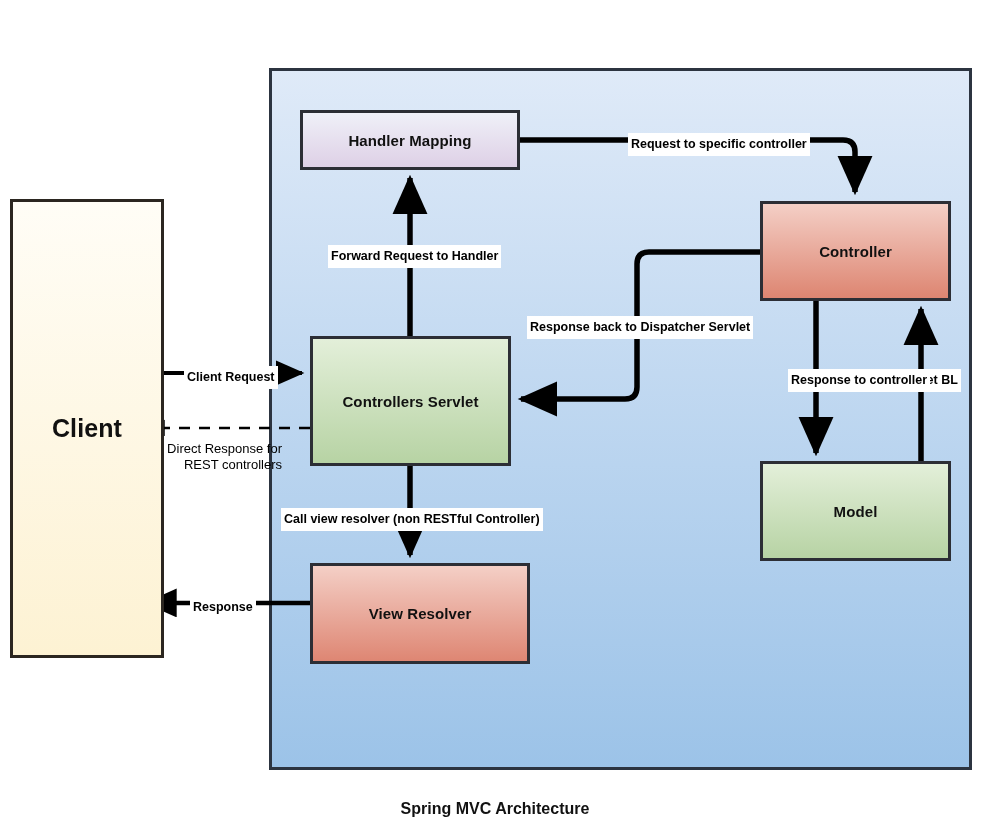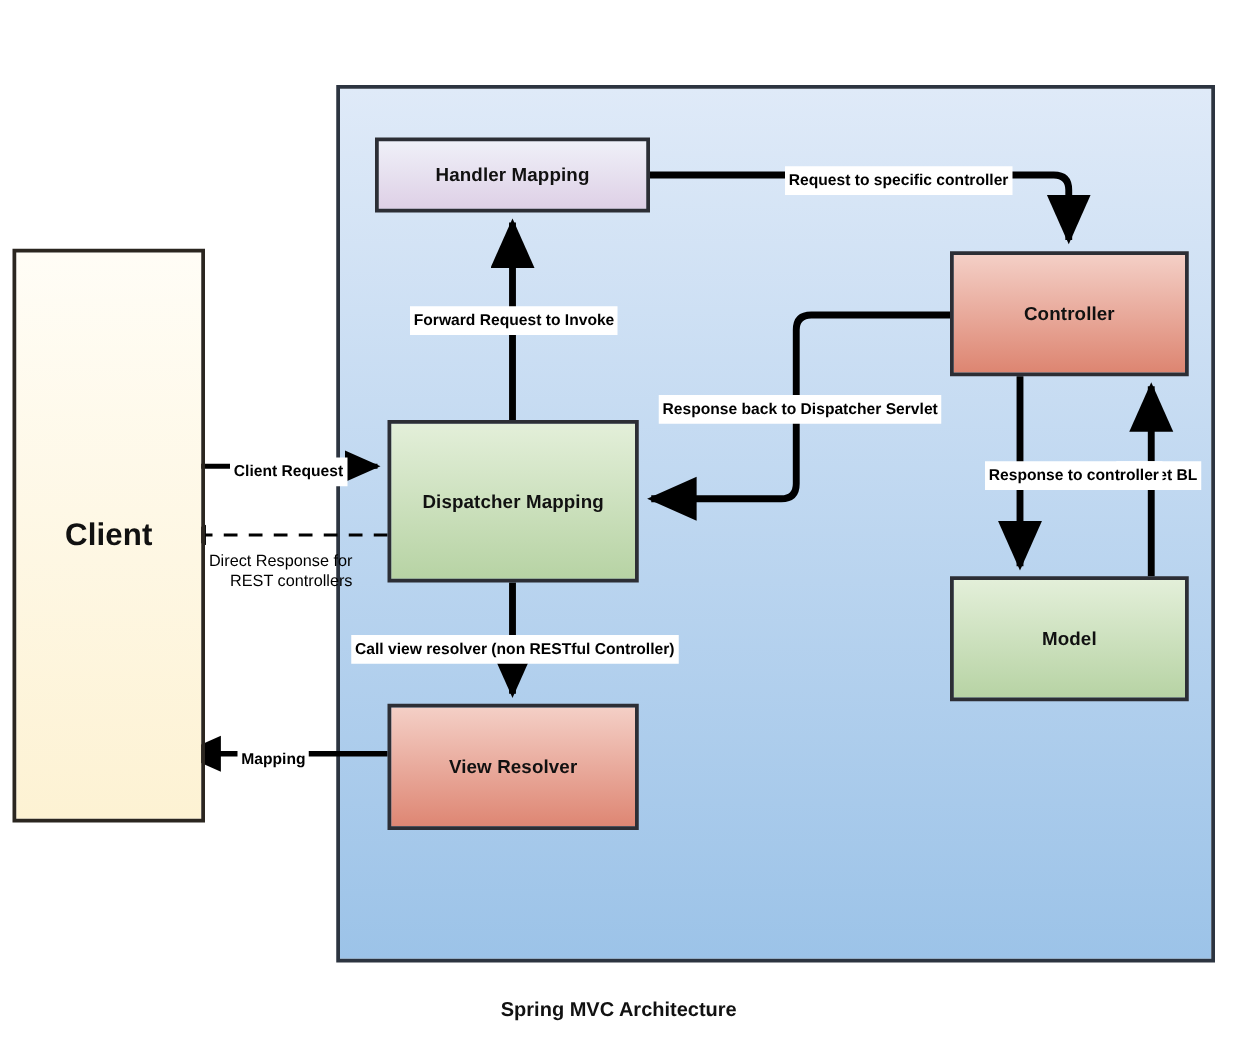--- a/index.html
+++ b/index.html
@@ -67,21 +67,21 @@
     left: 310px;
     top: 336px;
     width: 201px;
     height: 130px;
     background: linear-gradient(180deg, #e3efd9 0%, #b7d3a4 100%);
     font-size: 15px;
   }
   #view-resolver-box {
     left: 310px;
     top: 563px;
-    width: 201px;
+    width: 220px;
     height: 101px;
     background: linear-gradient(180deg, #f4cfc6 0%, #de8673 100%);
     font-size: 15px;
   }
   #controller-box {
     left: 760px;
     top: 201px;
     width: 191px;
     height: 100px;
     background: linear-gradient(180deg, #f4cfc6 0%, #dd8571 100%);
@@ -181,21 +181,21 @@
 
   <div class="node" id="client-box">
     <span>Client</span>
   </div>
 
   <div class="node" id="handler-mapping-box">
     <span>Handler Mapping</span>
   </div>
 
   <div class="node" id="dispatcher-servlet-box">
-    <span>Dispatcher Mapping</span>
+    <span>Controllers Servlet</span>
   </div>
 
   <div class="node" id="view-resolver-box">
     <span>View Resolver</span>
   </div>
 
   <div class="node" id="controller-box">
     <span>Controller</span>
   </div>
 
@@ -203,29 +203,29 @@
     <span>Model</span>
   </div>
 
   <div class="edge-label" style="left:184px; top:366px;">Client Request</div>
 
   <div class="plain-label" style="left:152px; top:441px; width:130px;">
     <span>Direct Response for</span><br>
     <span>REST controllers</span>
   </div>
 
-  <div class="edge-label" style="left:328px; top:245px;">Forward Request to Invoke</div>
+  <div class="edge-label" style="left:328px; top:245px;">Forward Request to Handler</div>
 
   <div class="edge-label" style="left:628px; top:133px;">Request to specific controller</div>
 
   <div class="edge-label" style="left:527px; top:316px;">Response back to Dispatcher Servlet</div>
 
   <div class="edge-label" style="left:893px; top:369px;">Servlet BL</div>
 
   <div class="edge-label" style="left:788px; top:369px;">Response to controller</div>
 
   <div class="edge-label" style="left:281px; top:508px;">Call view resolver (non RESTful Controller)</div>
 
-  <div class="edge-label" style="left:190px; top:596px;">Mapping</div>
+  <div class="edge-label" style="left:190px; top:596px;">Response</div>
 
   <div id="diagram-caption">Spring MVC Architecture</div>
 
 </div>
 
 </body></html>

